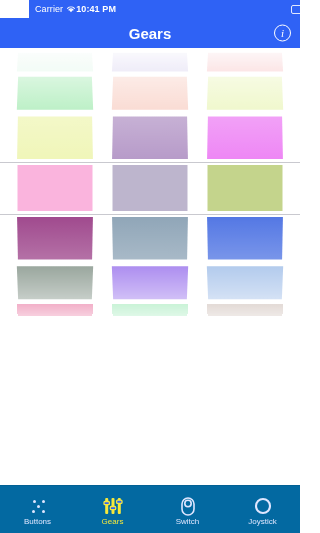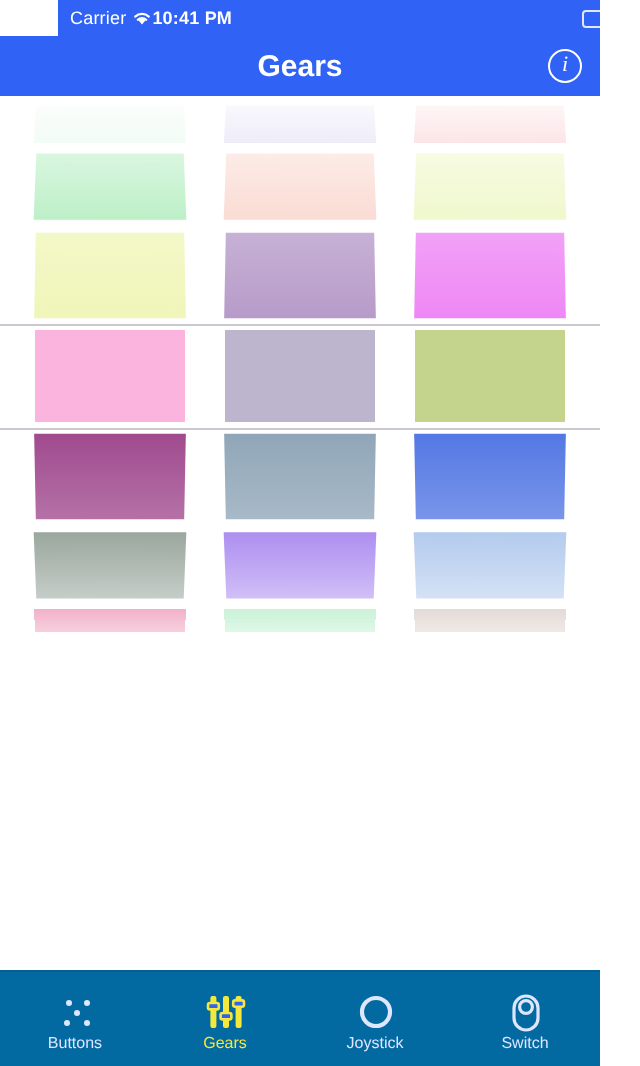--- a/index.html
+++ b/index.html
@@ -233,30 +233,30 @@
             <rect x="14.8" y="1" width="3" height="16" rx="1" fill="currentColor"></rect>
             <rect x="1" y="4.5" width="5.4" height="3.2" rx="1" fill="#2f62f5" stroke="currentColor" stroke-width="1.3"></rect>
             <rect x="7.3" y="9.5" width="5.4" height="3.2" rx="1" fill="#2f62f5" stroke="currentColor" stroke-width="1.3"></rect>
             <rect x="13.6" y="3.2" width="5.4" height="3.2" rx="1" fill="#2f62f5" stroke="currentColor" stroke-width="1.3"></rect>
           </svg>
         </span>
         <span class="tab-lbl">Gears</span>
       </div>
       <div class="tab">
         <span class="tab-ic">
-          <svg width="18" height="18" viewBox="0 0 18 18">
-            <circle cx="9" cy="9" r="7" fill="none" stroke="currentColor" stroke-width="2.1"></circle>
-          </svg>
-        </span>
-        <span class="tab-lbl">Joystick</span>
-      </div>
-      <div class="tab">
-        <span class="tab-ic">
           <svg width="14" height="19" viewBox="0 0 14 19">
             <rect x="1" y="1" width="12" height="17" rx="6" fill="none" stroke="currentColor" stroke-width="1.6"></rect>
             <circle cx="7" cy="6.5" r="3.2" fill="none" stroke="currentColor" stroke-width="1.6"></circle>
           </svg>
         </span>
         <span class="tab-lbl">Switch</span>
       </div>
+      <div class="tab">
+        <span class="tab-ic">
+          <svg width="18" height="18" viewBox="0 0 18 18">
+            <circle cx="9" cy="9" r="7" fill="none" stroke="currentColor" stroke-width="2.1"></circle>
+          </svg>
+        </span>
+        <span class="tab-lbl">Joystick</span>
+      </div>
     </div>
 
 </div>
 
 </body></html>

